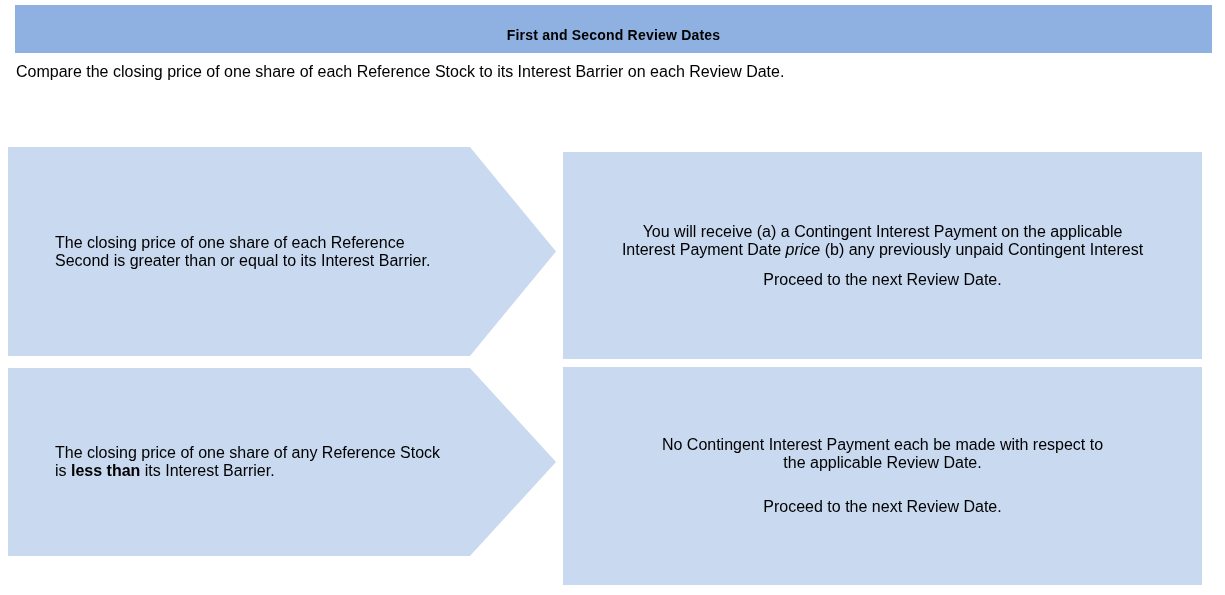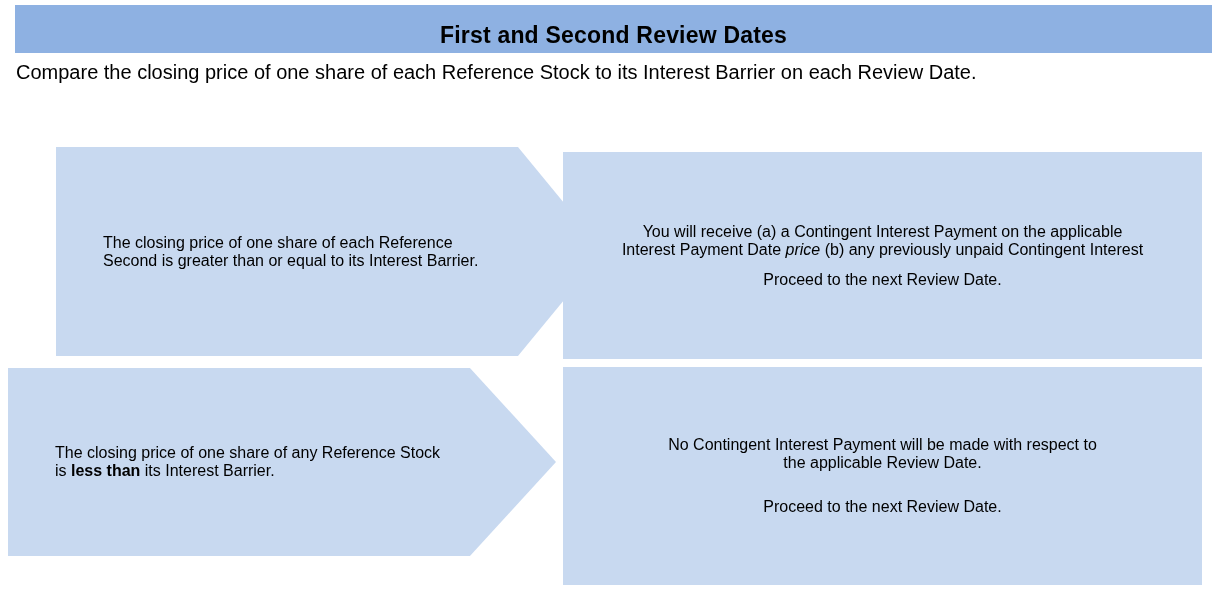--- a/index.html
+++ b/index.html
@@ -20,45 +20,45 @@
     left: 15px;
     top: 5px;
     width: 1197px;
     height: 48px;
     background: var(--header-bg, #8EB1E2);
     display: flex;
     align-items: center;
     justify-content: center;
   }
   .header-title {
-    font-size: 23px;
+    font-size: 14px;
     font-weight: bold;
     letter-spacing: 0.2px;
     margin-top: 12px;
   }
   .intro-text {
     position: absolute;
     left: 16px;
     top: 62px;
     width: 1190px;
-    font-size: 20px;
+    font-size: 16px;
     line-height: 20px;
   }
   .shape {
     position: absolute;
     background: var(--box-bg, #C8D9F0);
     display: flex;
     align-items: center;
   }
   .condition-arrow {
     left: 8px;
     width: 548px;
     clip-path: polygon(0 0, 84.3% 0, 100% 50%, 84.3% 100%, 0 100%);
   }
-  .condition-arrow.row-1 { top: 147px; height: 209px; margin-left: 48px; }
+  .condition-arrow.row-1 { top: 147px; height: 209px; }
   .condition-arrow.row-2 { top: 368px; height: 188px; }
   .condition-text {
     padding-left: 47px;
     padding-right: 90px;
     font-size: 16px;
     line-height: 18px;
   }
   .outcome-box {
     left: 563px;
     width: 639px;
@@ -95,16 +95,16 @@
     <p><span>You will receive (a) a Contingent Interest Payment on the applicable</span><br><span>Interest Payment Date </span><span style="font-style: italic;">price</span><span> (b) any previously unpaid Contingent Interest</span><br></p>
     <p><span>Proceed to the next Review Date.</span></p>
   </div>
 </div>
 
 <div class="shape condition-arrow row-2">
   <div class="condition-text"><span>The closing price of one share of any Reference Stock</span><br><span>is </span><span style="font-weight: bold;">less than</span><span> its Interest Barrier.</span></div>
 </div>
 <div class="shape outcome-box row-2">
   <div class="outcome-text">
-    <p><span>No Contingent Interest Payment will be made with respect to</span><br><span>the applicable Review Date.</span></p>
+    <p><span>No Contingent Interest Payment each be made with respect to</span><br><span>the applicable Review Date.</span></p>
     <p><span>Proceed to the next Review Date.</span></p>
   </div>
 </div>
 
 </body></html>

